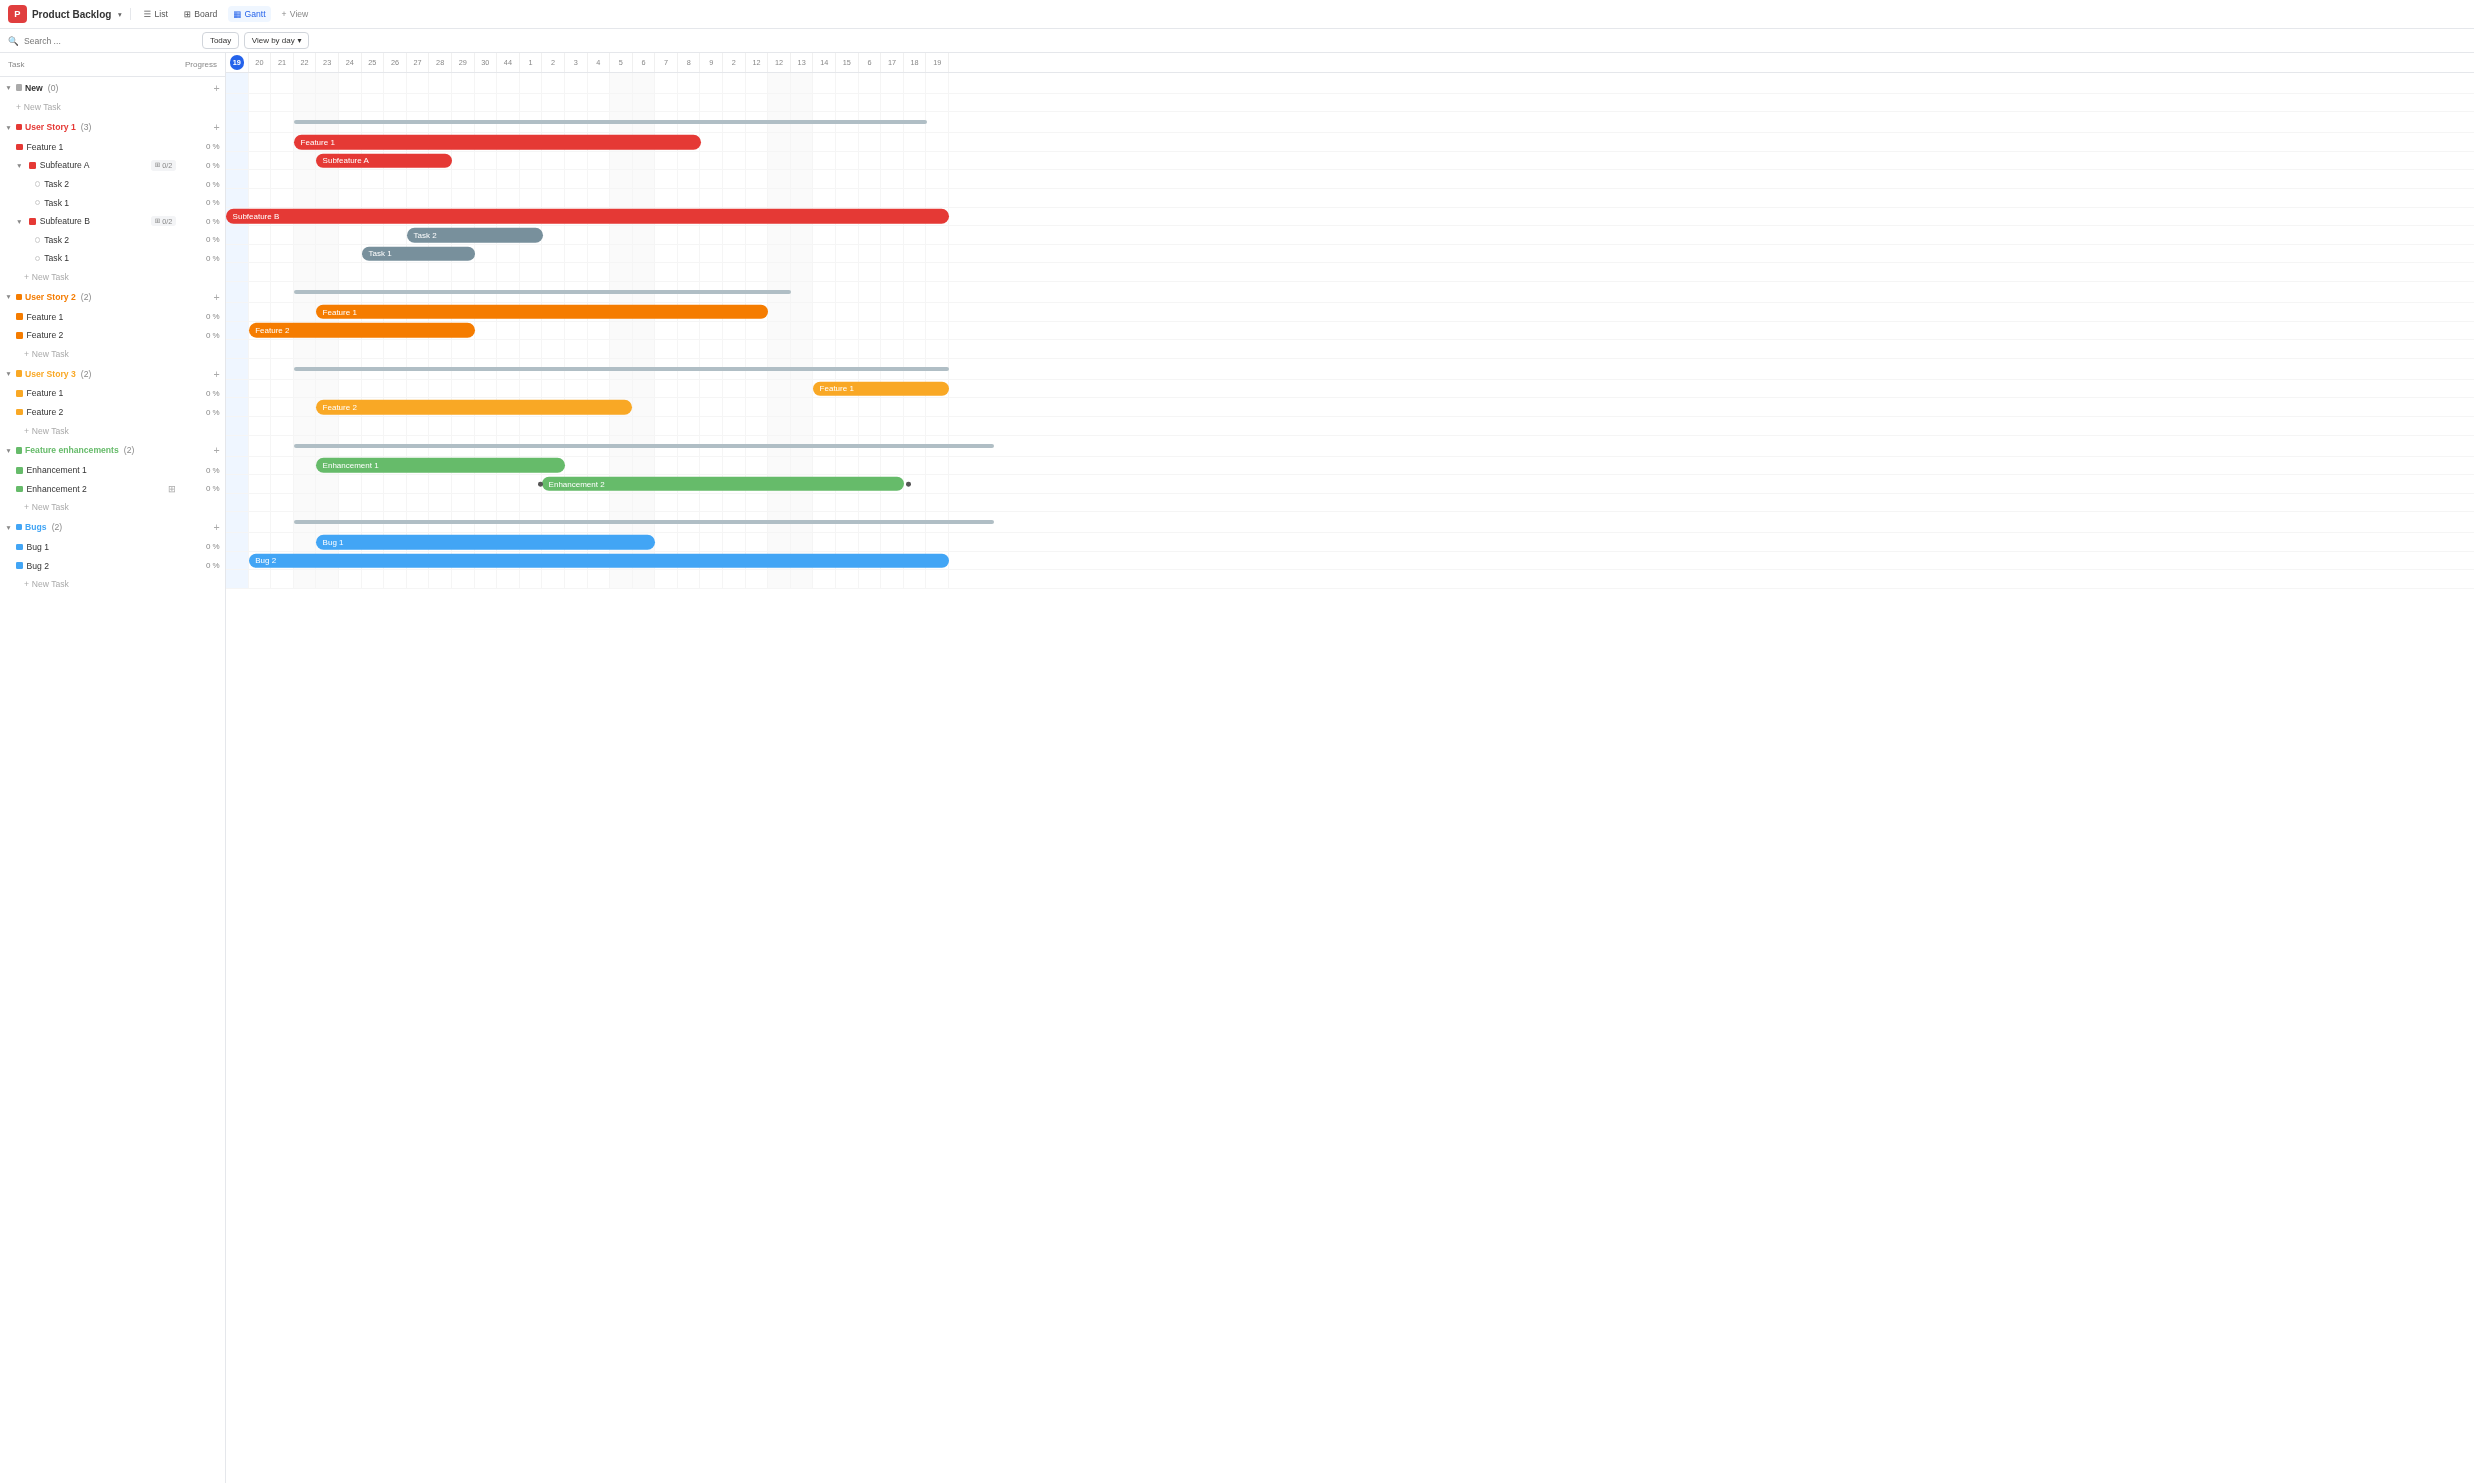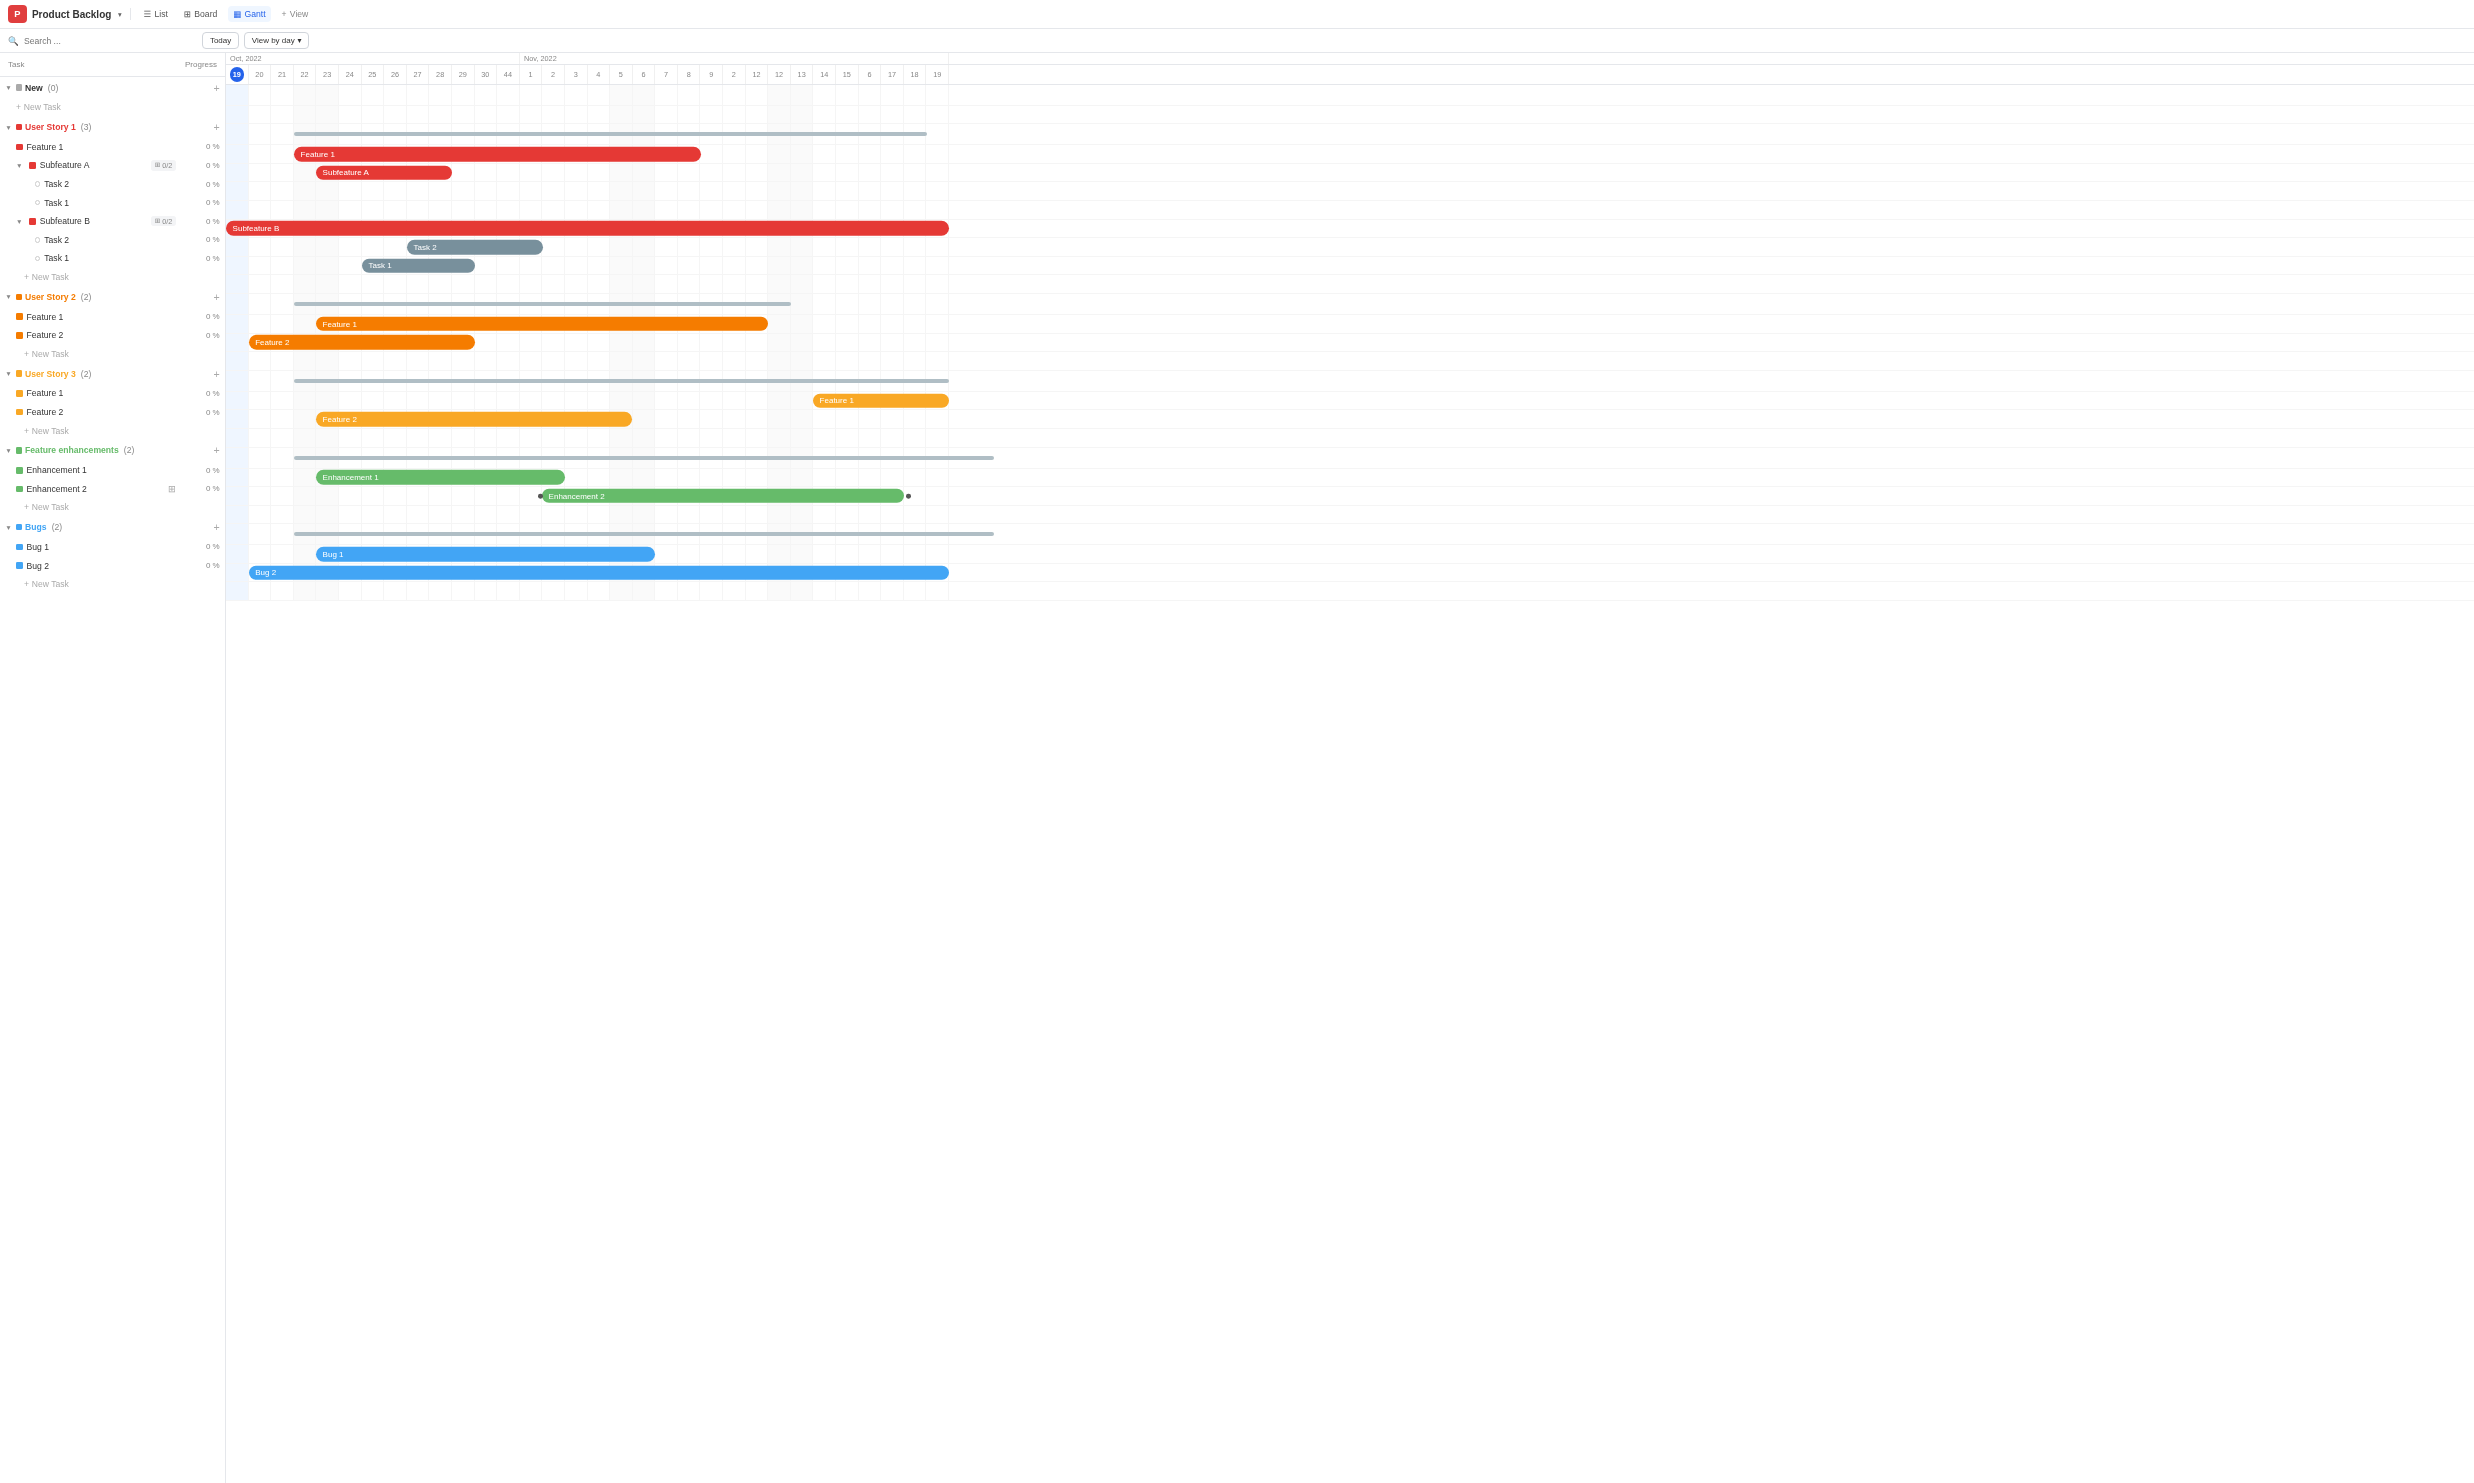--- a/index.html
+++ b/index.html
@@ -319,24 +319,20 @@
     <div class="new-task-row indent">
       <span>+</span>
       <span>New Task</span>
     </div>
   </div>
 
   <div class="gantt-area" id="ganttArea">
     <div class="gantt-inner" id="ganttInner">
 
       <div id="dateHeader" class="date-header">
-          <div class="month-row">
-            <div class="month-cell" style="width: 294px;">Oct, 2022</div>
-            <div class="month-cell" style="width: 429px;">Nov, 2022</div>
-          </div>
           <div class="day-row">
             <div style="width: 22.6px; display: flex; align-items: center; justify-content: center; font-size: 7.3px; color: rgb(136, 136, 136); border-right: 0.7px solid rgb(240, 240, 240); flex-shrink: 0; height: 18.6px;">
               <div style="background: rgb(37, 99, 235); color: rgb(255, 255, 255); border-radius: 50%; width: 14.6px; height: 14.6px; display: flex; align-items: center; justify-content: center; font-size: 7.3px; font-weight: 600;">19</div>
             </div>
             <div style="width: 22.6px; display: flex; align-items: center; justify-content: center; font-size: 7.3px; color: rgb(136, 136, 136); border-right: 0.7px solid rgb(240, 240, 240); flex-shrink: 0; height: 18.6px;">20</div>
             <div style="width: 22.6px; display: flex; align-items: center; justify-content: center; font-size: 7.3px; color: rgb(136, 136, 136); border-right: 0.7px solid rgb(240, 240, 240); flex-shrink: 0; height: 18.6px;">21</div>
             <div style="width: 22.6px; display: flex; align-items: center; justify-content: center; font-size: 7.3px; color: rgb(136, 136, 136); border-right: 0.7px solid rgb(240, 240, 240); flex-shrink: 0; height: 18.6px;">22</div>
             <div style="width: 22.6px; display: flex; align-items: center; justify-content: center; font-size: 7.3px; color: rgb(136, 136, 136); border-right: 0.7px solid rgb(240, 240, 240); flex-shrink: 0; height: 18.6px;">23</div>
             <div style="width: 22.6px; display: flex; align-items: center; justify-content: center; font-size: 7.3px; color: rgb(136, 136, 136); border-right: 0.7px solid rgb(240, 240, 240); flex-shrink: 0; height: 18.6px;">24</div>
             <div style="width: 22.6px; display: flex; align-items: center; justify-content: center; font-size: 7.3px; color: rgb(136, 136, 136); border-right: 0.7px solid rgb(240, 240, 240); flex-shrink: 0; height: 18.6px;">25</div>

